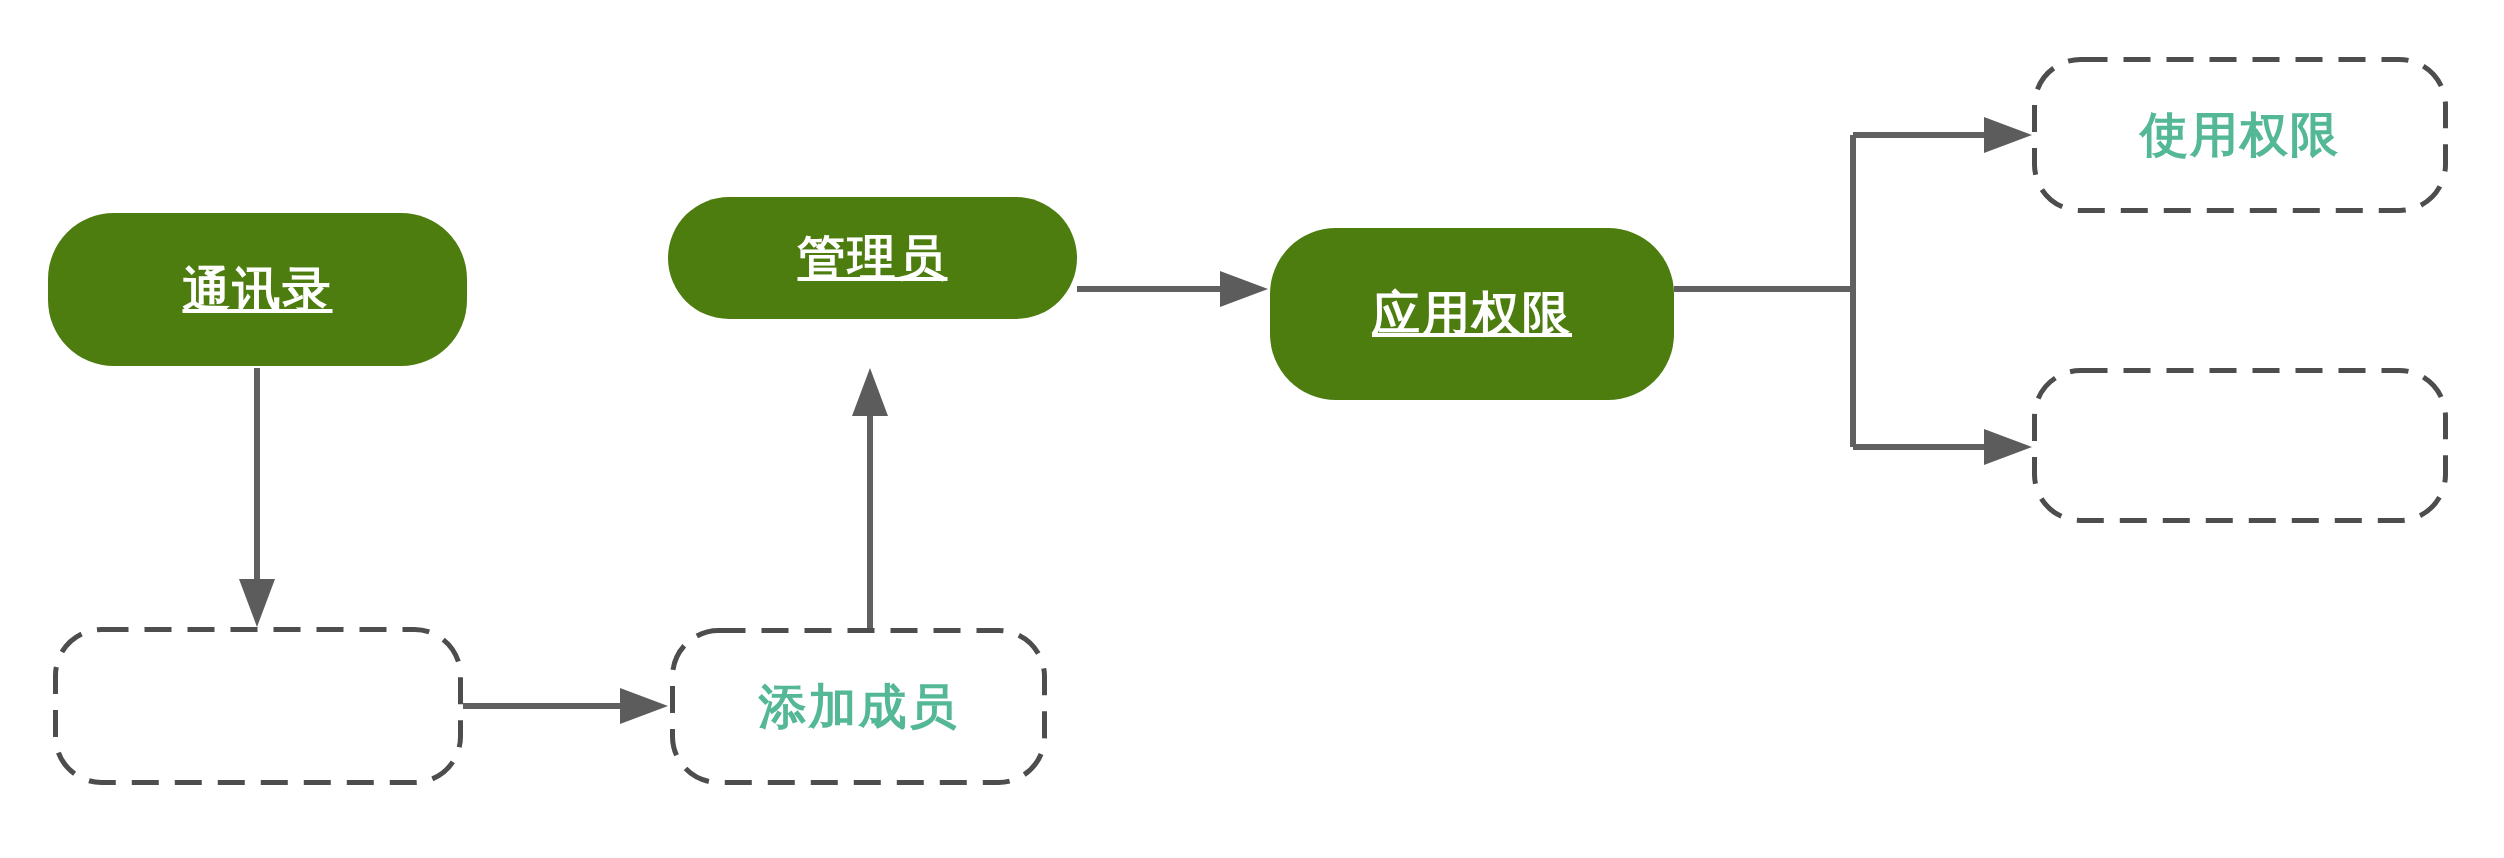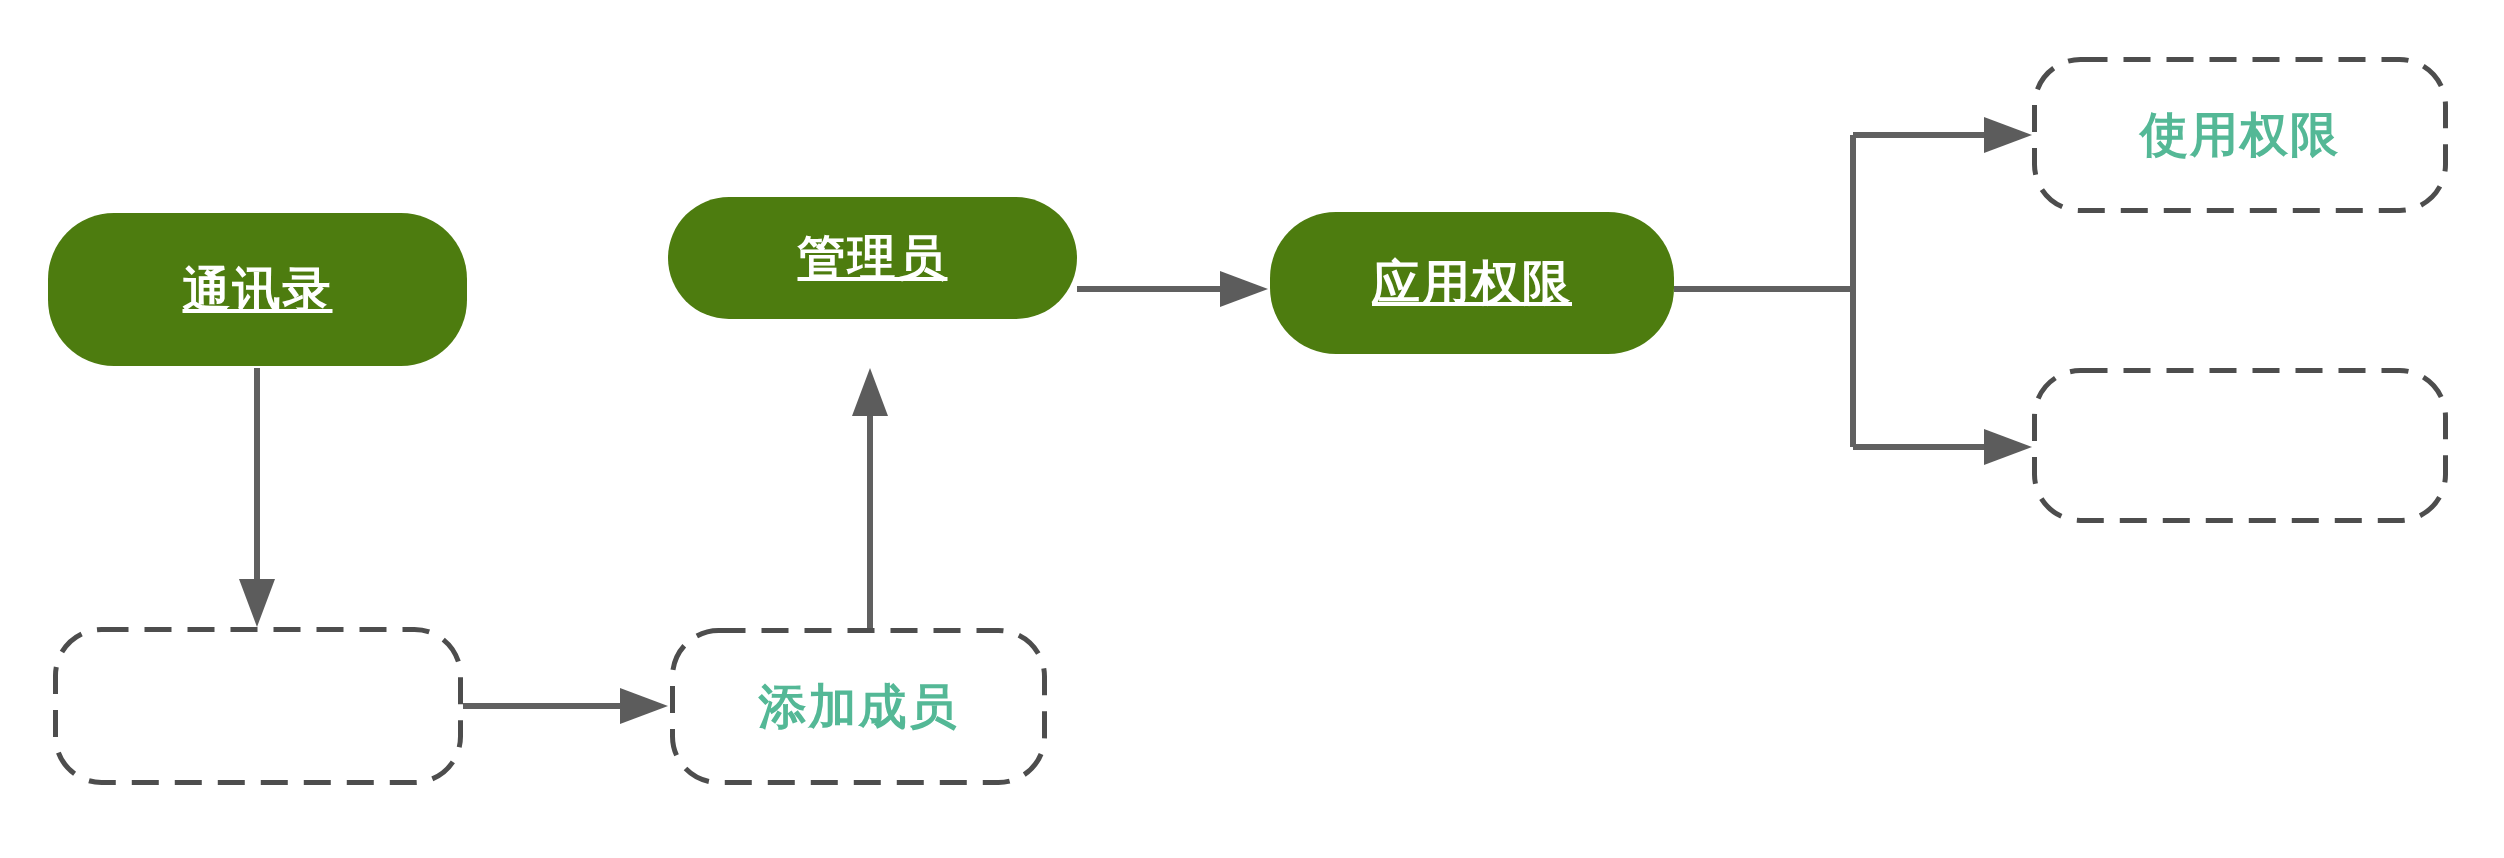--- a/index.html
+++ b/index.html
@@ -58,21 +58,21 @@
     border-radius: 66px;
     text-decoration: underline;
   }
   .node.dashed-label {
     color: #54b896;
     background: transparent;
   }
   
   .node-contacts        { left: 48px;   top: 213px; width: 419px; height: 153px; }
   .node-admin           { left: 668px;  top: 197px; width: 409px; height: 122px; }
-  .node-app-permissions { left: 1270px; top: 212px; width: 404px; height: 142px; }
+  .node-app-permissions { left: 1270px; top: 228px; width: 404px; height: 172px; }
   
   .node-create-department   { left: 53px;   top: 627px; width: 410px; height: 158px; }
   .node-add-members         { left: 670px;  top: 628px; width: 377px; height: 157px; }
   .node-use-permissions     { left: 2032px; top: 57px;  width: 416px; height: 156px; }
   .node-manage-permissions  { left: 2032px; top: 368px; width: 416px; height: 155px; }
 </style>
 </head>
 <body>
 
 <div class="canvas">

